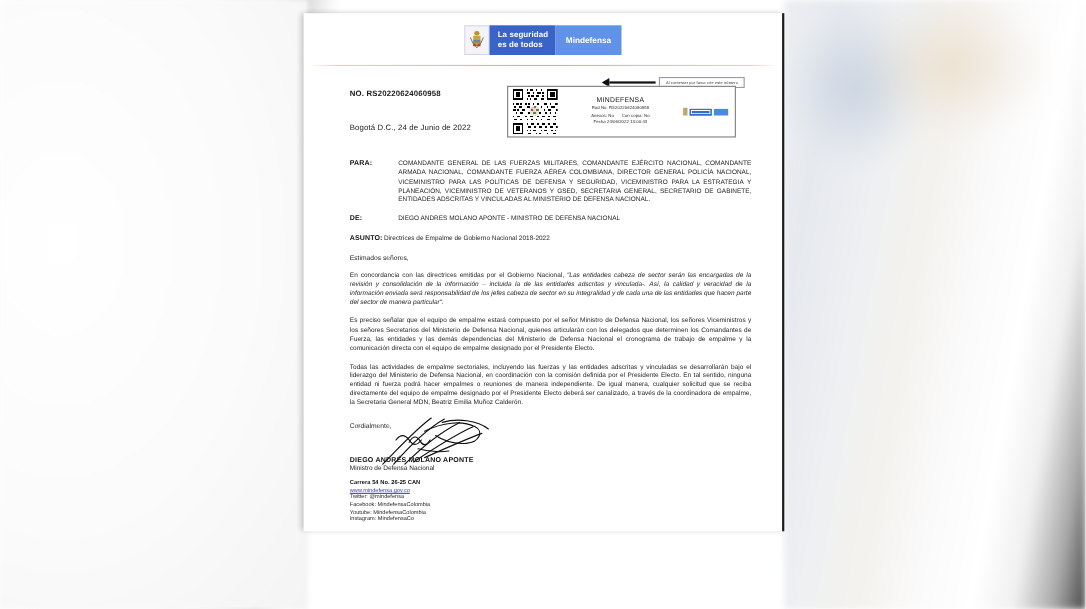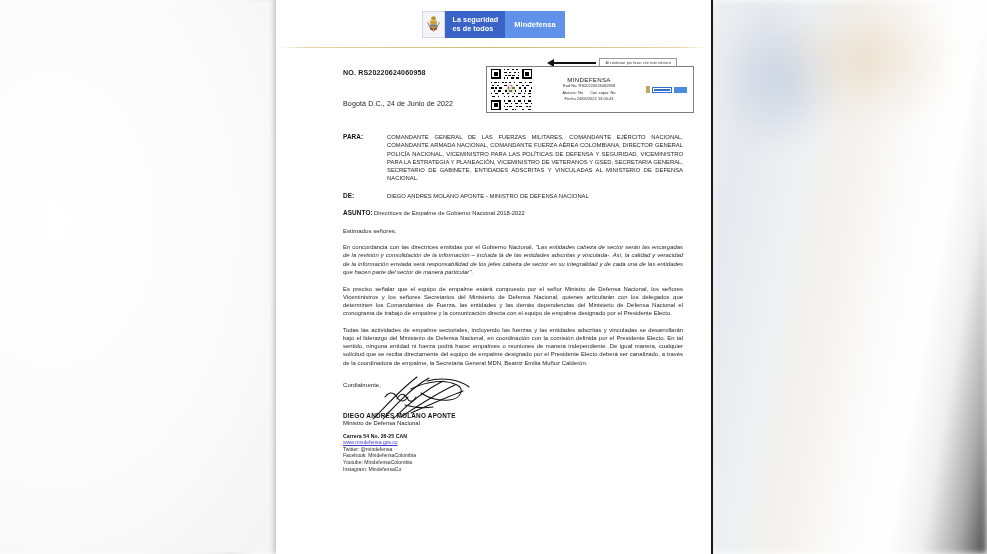--- a/index.html
+++ b/index.html
@@ -56,22 +56,22 @@
   #backdrop-right::after {
     content: "";
     position: absolute; left: 70px; top: 0px; width: 170px; height: 120px;
     background: radial-gradient(ellipse at center, rgba(226,204,170,.45) 0%, rgba(240,230,215,0) 72%);
     filter: blur(12px);
   }
 
   
   #page {
     position: absolute;
-    left: 276px; top: 0;
-    width: 437px; height: 554px;
+    left: 276px; top: 12px;
+    width: 437px; height: 471px;
     background: #ffffff;
     border-right: 2px solid #1b1b1b;
     box-shadow: -2px 0 5px rgba(0,0,0,.22);
     overflow: hidden;
   }
 
   
   .letterhead {
     height: 44px;
     display: flex;
@@ -116,21 +116,20 @@
     background: linear-gradient(90deg,#ffffff 0%,#e3d7a7 6%,#cdbb72 50%,#e3d7a7 94%,#ffffff 100%);
     margin: 3px 4px 0 4px;
   }
 
   
   .sheet-body {
     padding: 8px 28px 0 42px;
     position: relative;
     font-size: 6.1px;
     color: #222;
-    margin-left: 25px;
   }
 
   
   .cite-row {
     display: flex;
     align-items: center;
     justify-content: flex-end;
     height: 13px;
     margin-right: 6px;
   }

